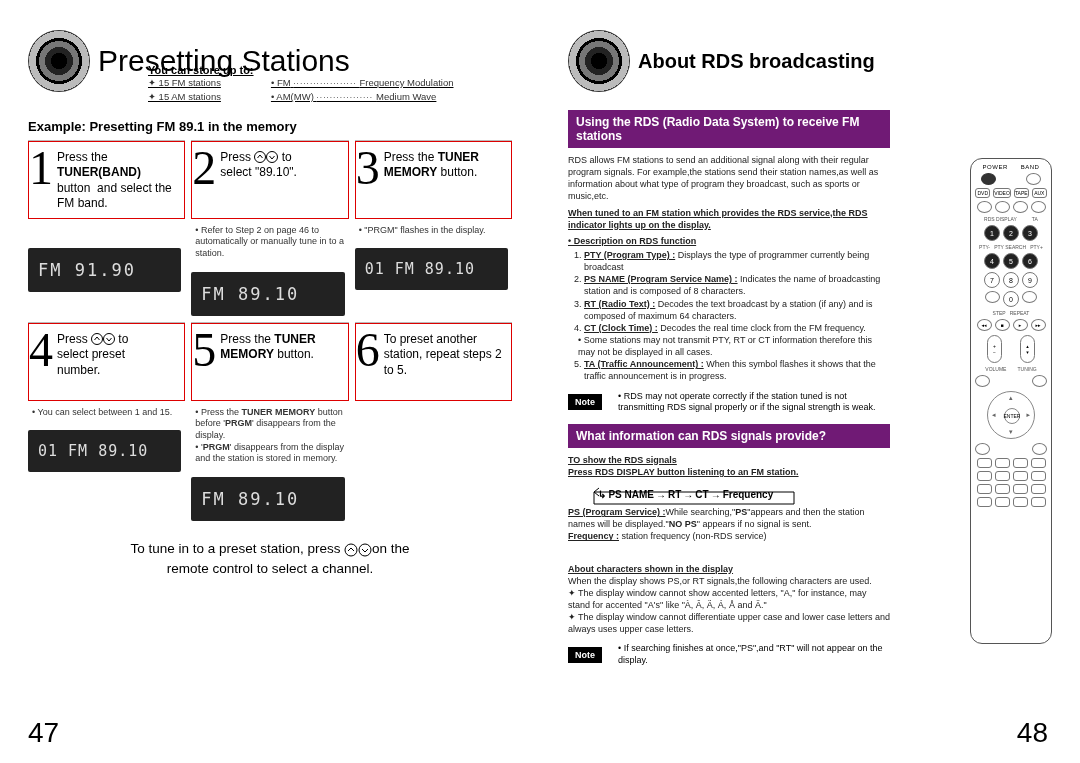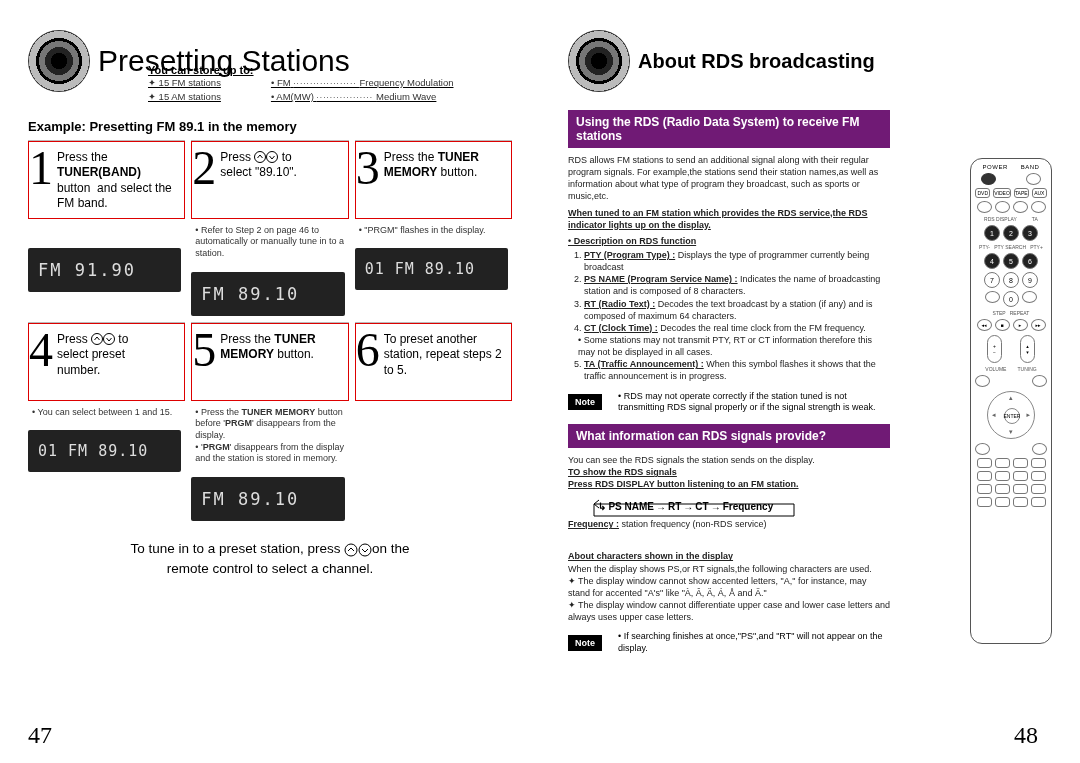--- a/index.html
+++ b/index.html
@@ -94,26 +94,25 @@
   .tuning-icon svg { display:block; }
   .presstune {
     font-size: 13.5px;
     text-align: center;
     margin-top: 18px;
     line-height: 1.5;
   }
   .page-num {
     position: absolute;
     bottom: 14px;
-    font-size: 24px;
+    font-size: 28px;
     font-weight: 300;
-    font-family: Liberation Serif, serif;
   }
   .page-num.left { left: 28px; }
-  .page-num.right { right: 42px; }
+  .page-num.right { right: 32px; }
 
   
   .right-title { font-size: 20px; font-weight: bold; }
   .section-bar {
     background: #701a75;
     color: #fff;
     font-weight: bold;
     font-size: 12px;
     padding: 5px 8px;
     margin: 10px 0 6px 0;
@@ -311,40 +310,40 @@
         </ol>
       </div>
 
       <div class="note-row">
         <div class="note-badge">Note</div>
         <div class="note-text">• <span>RDS may not operate correctly if the station tuned is not transmitting RDS signal properly or if the signal strength is weak.</span></div>
       </div>
 
       <div class="section-bar">What information can RDS signals provide?</div>
 
-      <div class="body-text">You can see the RDS signals the station sends on the display.</div>
       <div class="body-text"><span class="b">TO show the RDS signals</span></div>
       <div class="body-text"><span class="b">Press RDS DISPLAY button listening to an FM station.</span></div>
 
       <div style="margin:4px 0 6px 16px;">
         <svg width="230" height="30">
           <path d="M10 10 h200 M210 10 v12 h-200 v-12 M10 10 l5 -4 M10 10 l5 4" fill="none" stroke="#000" stroke-width="1"></path>
         </svg>
         <div class="flowline" style="margin-top:-27px; margin-left:8px;">
           <span>↳</span>
           <span>PS NAME</span>
             <span class="arrow">→</span>
           <span>RT</span>
             <span class="arrow">→</span>
           <span>CT</span>
             <span class="arrow">→</span>
           <span>Frequency</span>
         </div>
       </div>
 
+      <div class="body-text"><span class="b">PS (Program Service) :</span>While searching,"<b>PS</b>"appears and then the station names will be displayed."<b>NO PS</b>" appears if no signal is sent.</div>
       <div class="body-text"><span class="b">Frequency :</span> station frequency (non-RDS service)</div>
 
       <div class="body-text" style="margin-top:20px"><span class="b">About characters shown in the display</span></div>
       <div class="body-text">When the display shows PS,or RT signals,the following characters are used.</div>
       <div class="body-text">
         <div>✦ <span>The display window cannot show accented letters, "A," for instance, may stand for accented "A's" like "À, Â, Ä, Á, Å and Ã."</span></div>
         <div>✦ <span>The display window cannot differentiate upper case and lower case letters and always uses upper case letters.</span></div>
       </div>
 
       <div class="note-row">

